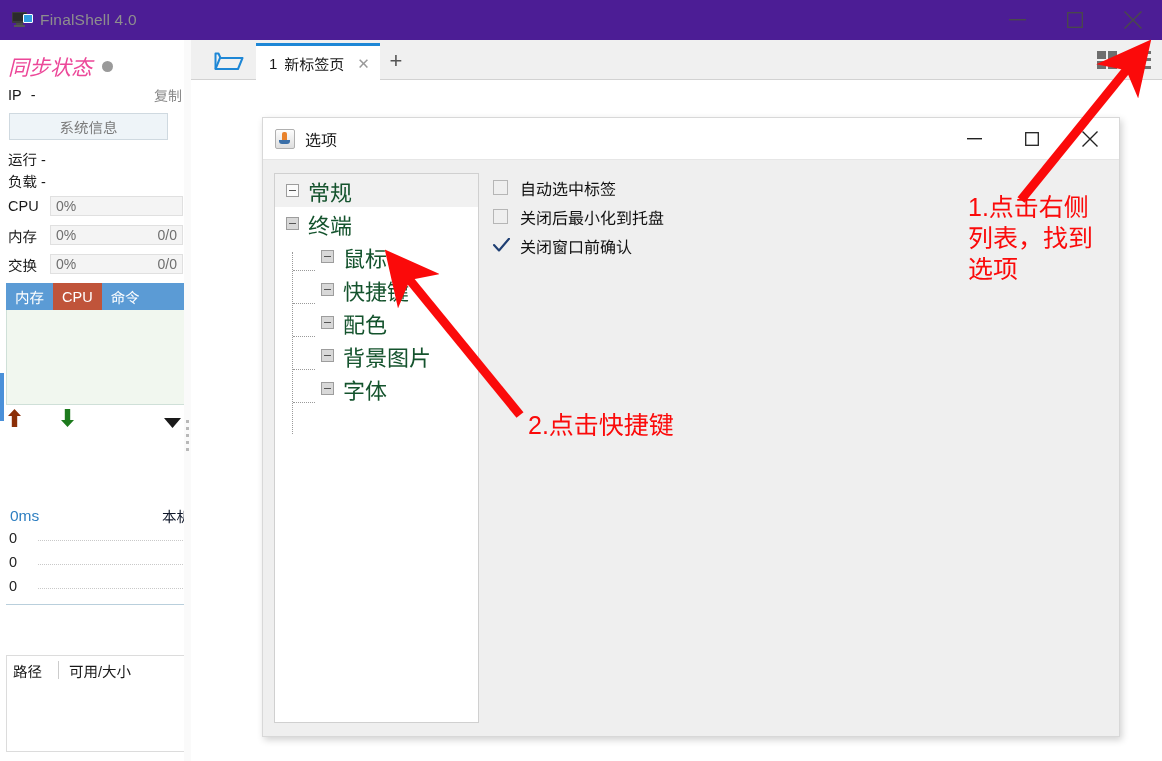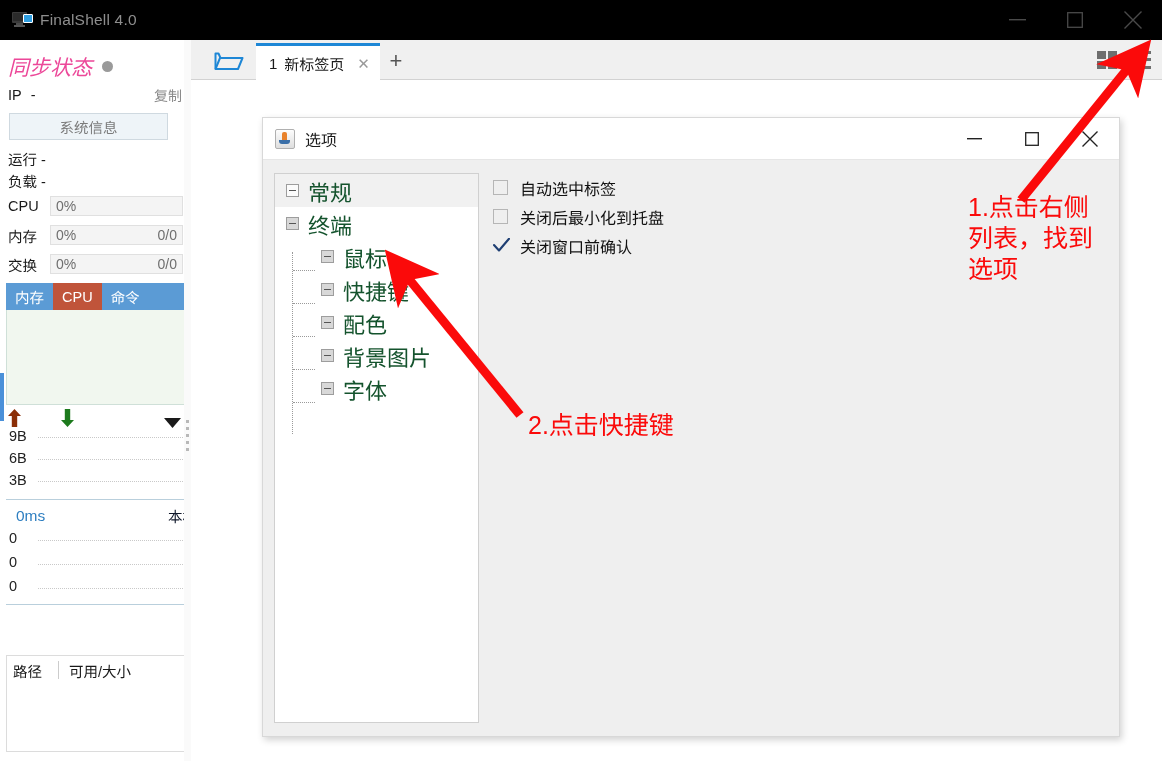--- a/index.html
+++ b/index.html
@@ -20,21 +20,21 @@
     height: 761px;
     background: #ffffff;
     overflow: hidden;
   }
 
   
   .titlebar {
     position: absolute;
     left: 0; top: 0;
     width: 1162px; height: 40px;
-    background: #000000;
+    background: #4c1d95;
     border-bottom: 1px solid #ffffff;
   }
   .title-left {
     position: absolute;
     left: 12px; top: 0;
     height: 40px;
     display: flex;
     align-items: center;
     gap: 9px;
   }
@@ -252,21 +252,21 @@
   }
   .dotline {
     position: absolute;
     left: 32px;
     right: 4px;
     height: 1px;
     border-top: 1px dotted #c9c9c9;
   }
   .lat-header {
     position: absolute;
-    left: 16px; top: 465px;
+    left: 10px; top: 465px;
     width: 181px;
     display: flex;
     align-items: center;
   }
   .lat-ms {
     font-size: 15.5px;
     color: #2f7fc1;
   }
   .lat-host {
     margin-left: auto;
@@ -702,28 +702,20 @@
           <path d="M7.5 18 L14 11 L10.2 11 L10.2 0 L4.8 0 L4.8 11 L1 11 Z" fill="#1d7a1d"></path>
         </svg>
       </span>
       <span class="caret-down" style="left:164px; top:6px;">
         <svg width="17" height="10" viewBox="0 0 17 10">
             <path d="M0 0 L17 0 L8.5 10 Z" fill="#1a1a1a"></path>
           </svg>
       </span>
     </div>
 
-    <div class="net-graph">
-      <span class="graph-label" style="top:0px">9B</span>
-      <span class="dotline" style="top:9px"></span>
-      <span class="graph-label" style="top:22px">6B</span>
-      <span class="dotline" style="top:31px"></span>
-      <span class="graph-label" style="top:44px">3B</span>
-      <span class="dotline" style="top:53px"></span>
-    </div>
 
     <div class="lat-header">
       <span class="lat-ms">0ms</span>
       <span class="lat-host">本机</span>
     </div>
 
     <div class="lat-graph">
       <span class="graph-label" style="top:0px">0</span>
       <span class="dotline" style="top:10px"></span>
       <span class="graph-label" style="top:24px">0</span>

